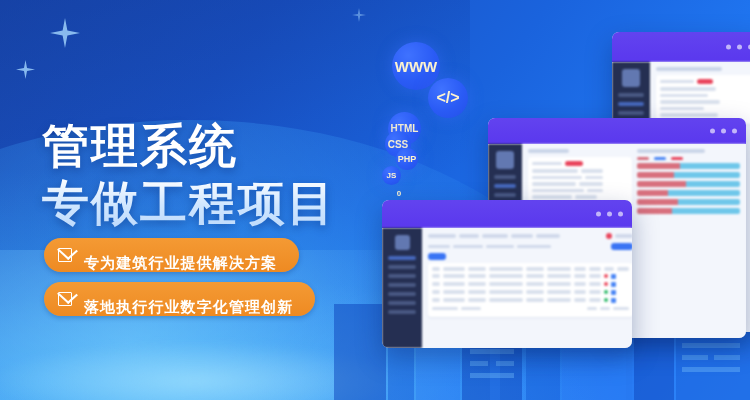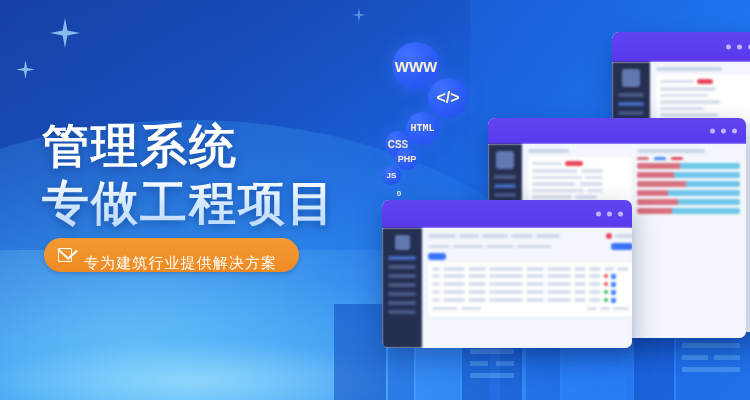--- a/index.html
+++ b/index.html
@@ -95,21 +95,21 @@
   }
   .badge .chk .bx{
     position:absolute;left:0;top:1px;width:14px;height:14px;
     border:1.6px solid #ffffff;box-sizing:border-box;border-radius:1px;
   }
   .badge .chk .tk{
     position:absolute;left:2px;top:-3px;width:13px;height:11px;
     border-right:2.6px solid #fff;border-bottom:2.6px solid #fff;
     transform:rotate(42deg) skewX(-6deg);
   }
-  .badge .bt{color:#ffffff;font-size:15px;font-weight:400;letter-spacing:1.1px;white-space:nowrap;margin-top:16px;}
+  .badge .bt{color:#ffffff;font-size:15px;font-weight:700;letter-spacing:1.1px;white-space:nowrap;margin-top:16px;}
 
   
   .bubble{
     position:absolute;border-radius:50%;
     background:radial-gradient(circle at 34% 28%, #3f72ff 0%, #2a5bf5 55%, #2450e8 100%);
     display:flex;align-items:center;justify-content:center;
     color:#fdf3cf;font-weight:800;
     box-shadow:0 0 16px rgba(60,110,255,0.45);
   }
   .bubble.plain{background:none;box-shadow:none;}
@@ -202,21 +202,21 @@
     <div class="hstripe" style="left:312px;bottom:88px;width:26px;height:4px;"></div>
   </div>
 
   <div id="bubbles">
       <div class="bubble" style="left: 392px; top: 42px; width: 48px; height: 48px; font-size: 15px;">
         <span>WWW</span>
       </div>
       <div class="bubble" style="left: 428px; top: 78px; width: 40px; height: 40px; font-size: 16px;">
         <span>&lt;/&gt;</span>
       </div>
-      <div class="bubble" style="left: 406px; top: 112px; width: 33px; height: 33px; font-size: 10px; font-family: Liberation Mono, monospace;">
+      <div class="bubble" style="left: 388px; top: 112px; width: 33px; height: 33px; font-size: 10px;">
         <span>HTML</span>
       </div>
       <div class="bubble" style="left: 385px; top: 131px; width: 26px; height: 26px; font-size: 10px;">
         <span>CSS</span>
       </div>
       <div class="bubble" style="left: 396px; top: 148px; width: 22px; height: 22px; font-size: 9px;">
         <span>PHP</span>
       </div>
       <div class="bubble" style="left: 382px; top: 166px; width: 19px; height: 19px; font-size: 8px;">
         <span>JS</span>
@@ -473,16 +473,23 @@
       <i>专做工程项目</i>
     </div>
     <div class="badges" id="badges">
         <div class="badge">
           <span class="chk">
             <span class="bx"></span>
             <span class="tk"></span>
           </span>
           <span class="bt">专为建筑行业提供解决方案</span>
         </div>
+        <div class="badge">
+          <span class="chk">
+            <span class="bx"></span>
+            <span class="tk"></span>
+          </span>
+          <span class="bt">落地执行行业数字化管理创新</span>
+        </div>
       </div>
   </div>
 
 </div>
 
 </body></html>

